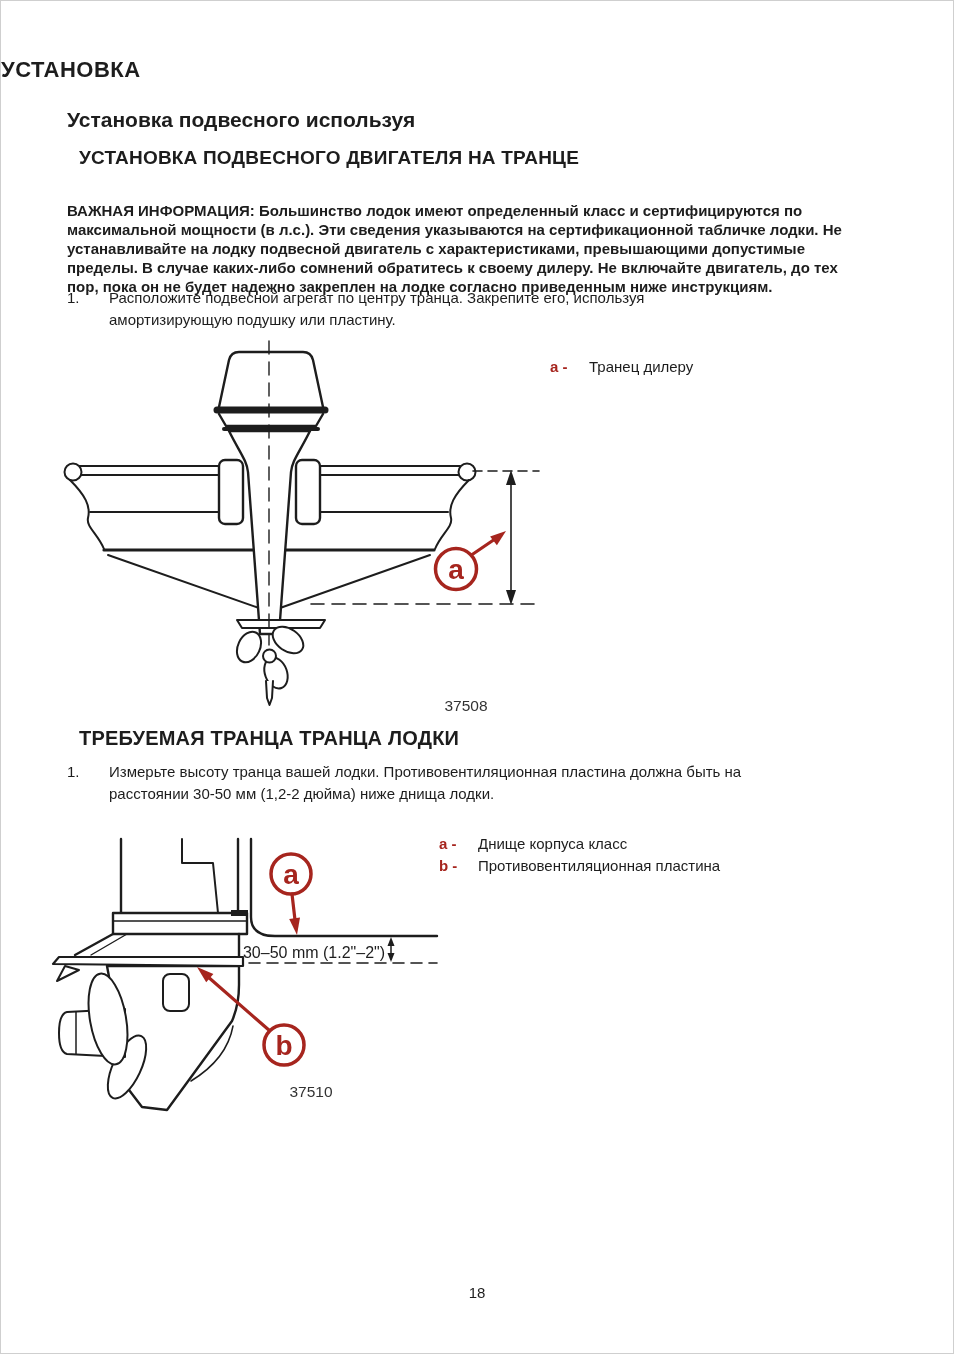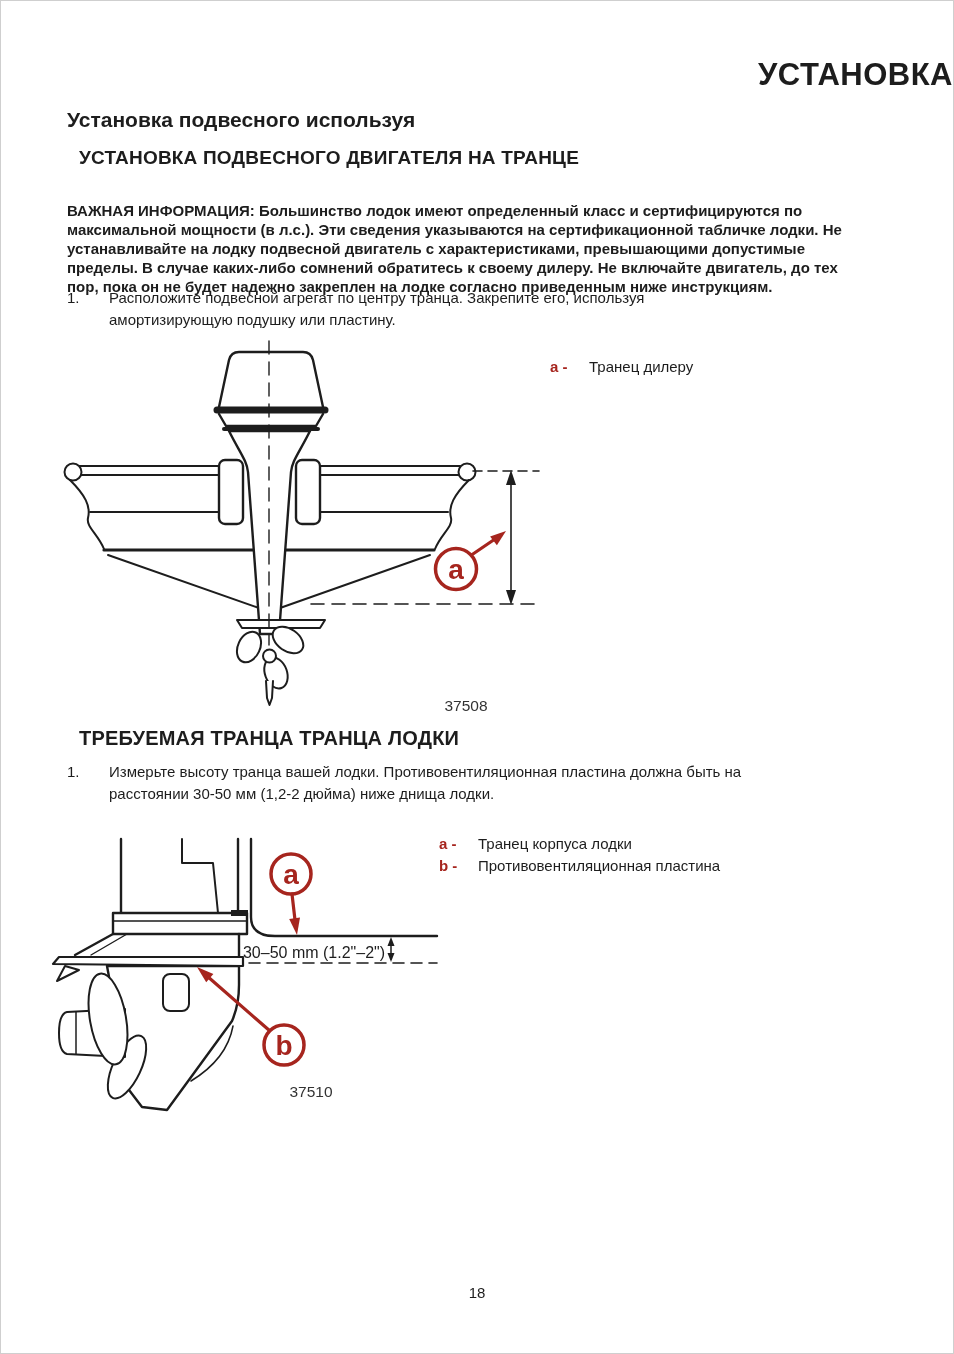--- a/index.html
+++ b/index.html
@@ -10,22 +10,22 @@
     background:#ffffff;
     border:1px solid #cfcfcf;
     box-sizing:border-box;
     font-family:"Liberation Sans", sans-serif;
     color:#1d1d1d;
     overflow:hidden;
   }
   .abs{position:absolute;}
   .page-title{
     top:56px;left:0;width:100%;
-    text-align:right;
-    font-size:31px;font-weight:bold;
+    text-align:left;
+    font-size:22px;font-weight:bold;
     letter-spacing:0.5px;
   }
   .subtitle{
     top:107px;left:66px;
     font-size:21px;font-weight:bold;
   }
   .sec-heading{
     left:66px;
     font-size:19px;font-weight:bold;
     letter-spacing:0.2px;
@@ -216,21 +216,21 @@
         <circle cx="233" cy="212" r="20" fill="#fff" stroke-width="3.5"></circle>
       </g>
       <text class="callout-letter" x="233" y="222" text-anchor="middle" stroke="none">b</text>
       <text class="fig-num" x="260" y="264" text-anchor="middle" stroke="none">37510</text>
     </g>
   </svg>
 
   <div class="abs callouts fig2-labels">
     <div class="callout-row">
       <span class="key">a -</span>
-      <span class="lbl">Транец корпуса лодки</span>
+      <span class="lbl">Днище корпуса класс</span>
     </div>
     <div class="callout-row">
       <span class="key">b -</span>
       <span class="lbl">Противовентиляционная пластина</span>
     </div>
   </div>
 
   <div class="abs page-num">18</div>
 
 </div>

